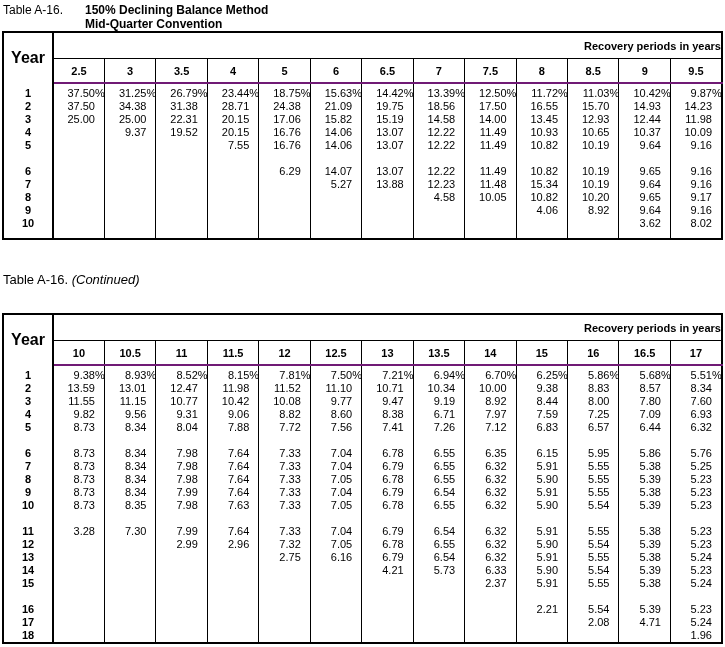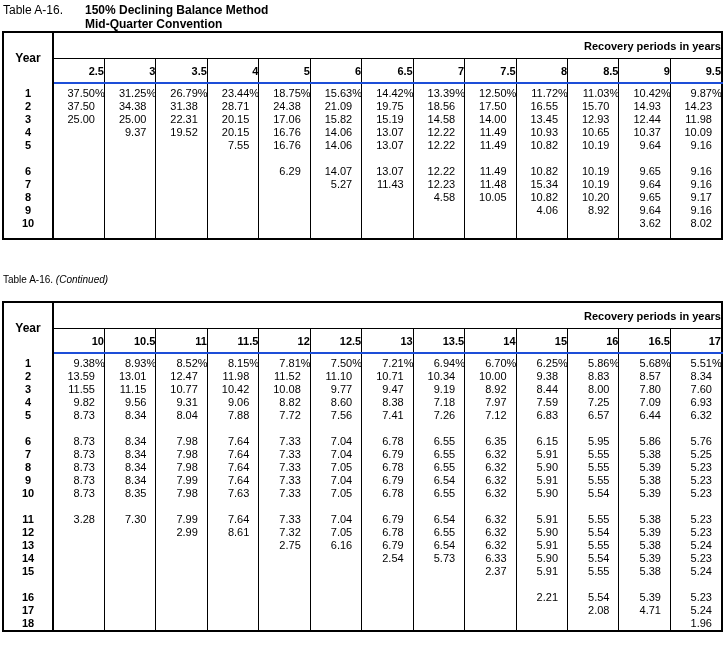--- a/index.html
+++ b/index.html
@@ -3,29 +3,29 @@
 <meta charset="utf-8">
 <style>
   html,body{margin:0;padding:0;background:#ffffff;}
   body{width:725px;height:647px;overflow:hidden;font-family:"Liberation Sans",sans-serif;color:#000;}
   #page{position:relative;width:725px;height:647px;background:#fff;}
 
   .cap{display:flex;font-size:12px;margin:3px 0 0 3px;line-height:14px;}
   .cap-prefix{width:82px;flex:none;}
   .cap-title div{font-weight:bold;}
 
-  .cap2{font-size:10px;margin:33px 0 14px 3px;line-height:14px;}
+  .cap2{font-size:13px;margin:33px 0 26px 3px;line-height:14px;}
   .cap2 .cont{font-style:italic;}
 
   table.rtable{border-collapse:collapse;table-layout:fixed;width:721px;margin-left:2px;
                border:2px solid #000;font-size:11px;}
   table.rtable th,table.rtable td{padding:0;margin:0;}
-  th.yearhead{border-right:2px solid #000;font-weight:bold;font-size:12px;text-align:center;vertical-align:middle;}
+  th.yearhead{border-right:2px solid #000;font-weight:bold;font-size:16px;text-align:center;vertical-align:middle;}
   th.group{border-bottom:1px solid #000;font-weight:bold;height:25px;text-align:right;}
-  th.colhead{border-left:1px solid #000;border-bottom:2px solid #1d4ed8;font-weight:bold;height:23px;text-align:right;}
+  th.colhead{border-left:1px solid #000;border-bottom:2px solid #701a75;font-weight:bold;height:23px;text-align:center;}
   td.year{border-right:2px solid #000;font-weight:bold;text-align:center;}
   td.val{border-left:1px solid #000;text-align:right;padding-right:2px;white-space:nowrap;}
   tr.datarow,tr.gaprow{height:13px;line-height:13px;}
   tr.toppad{height:4px;line-height:4px;}
   tr.botpad{height:9px;line-height:9px;}
   .pct{display:inline-block;width:9px;text-align:left;}
 </style>
 </head>
 <body>
 
@@ -207,21 +207,21 @@
           <td class="val"><span class="num">9.16</span><span class="pct"></span></td>
         </tr>
         <tr class="datarow">
           <td class="year">7</td>
           <td class="val"><span class="num"></span><span class="pct"></span></td>
           <td class="val"><span class="num"></span><span class="pct"></span></td>
           <td class="val"><span class="num"></span><span class="pct"></span></td>
           <td class="val"><span class="num"></span><span class="pct"></span></td>
           <td class="val"><span class="num"></span><span class="pct"></span></td>
           <td class="val"><span class="num">5.27</span><span class="pct"></span></td>
-          <td class="val"><span class="num">11.43</span><span class="pct"></span></td>
+          <td class="val"><span class="num">13.88</span><span class="pct"></span></td>
           <td class="val"><span class="num">12.23</span><span class="pct"></span></td>
           <td class="val"><span class="num">11.48</span><span class="pct"></span></td>
           <td class="val"><span class="num">15.34</span><span class="pct"></span></td>
           <td class="val"><span class="num">10.19</span><span class="pct"></span></td>
           <td class="val"><span class="num">9.64</span><span class="pct"></span></td>
           <td class="val"><span class="num">9.16</span><span class="pct"></span></td>
         </tr>
         <tr class="datarow">
           <td class="year">8</td>
           <td class="val"><span class="num"></span><span class="pct"></span></td>
@@ -399,21 +399,21 @@
         </tr>
         <tr class="datarow">
           <td class="year">4</td>
           <td class="val"><span class="num">9.82</span><span class="pct"></span></td>
           <td class="val"><span class="num">9.56</span><span class="pct"></span></td>
           <td class="val"><span class="num">9.31</span><span class="pct"></span></td>
           <td class="val"><span class="num">9.06</span><span class="pct"></span></td>
           <td class="val"><span class="num">8.82</span><span class="pct"></span></td>
           <td class="val"><span class="num">8.60</span><span class="pct"></span></td>
           <td class="val"><span class="num">8.38</span><span class="pct"></span></td>
-          <td class="val"><span class="num">7.18</span><span class="pct"></span></td>
+          <td class="val"><span class="num">6.71</span><span class="pct"></span></td>
           <td class="val"><span class="num">7.97</span><span class="pct"></span></td>
           <td class="val"><span class="num">7.59</span><span class="pct"></span></td>
           <td class="val"><span class="num">7.25</span><span class="pct"></span></td>
           <td class="val"><span class="num">7.09</span><span class="pct"></span></td>
           <td class="val"><span class="num">6.93</span><span class="pct"></span></td>
         </tr>
         <tr class="datarow">
           <td class="year">5</td>
           <td class="val"><span class="num">8.73</span><span class="pct"></span></td>
           <td class="val"><span class="num">8.34</span><span class="pct"></span></td>
@@ -555,21 +555,21 @@
           <td class="val"><span class="num">5.91</span><span class="pct"></span></td>
           <td class="val"><span class="num">5.55</span><span class="pct"></span></td>
           <td class="val"><span class="num">5.38</span><span class="pct"></span></td>
           <td class="val"><span class="num">5.23</span><span class="pct"></span></td>
         </tr>
         <tr class="datarow">
           <td class="year">12</td>
           <td class="val"><span class="num"></span><span class="pct"></span></td>
           <td class="val"><span class="num"></span><span class="pct"></span></td>
           <td class="val"><span class="num">2.99</span><span class="pct"></span></td>
-          <td class="val"><span class="num">8.61</span><span class="pct"></span></td>
+          <td class="val"><span class="num">2.96</span><span class="pct"></span></td>
           <td class="val"><span class="num">7.32</span><span class="pct"></span></td>
           <td class="val"><span class="num">7.05</span><span class="pct"></span></td>
           <td class="val"><span class="num">6.78</span><span class="pct"></span></td>
           <td class="val"><span class="num">6.55</span><span class="pct"></span></td>
           <td class="val"><span class="num">6.32</span><span class="pct"></span></td>
           <td class="val"><span class="num">5.90</span><span class="pct"></span></td>
           <td class="val"><span class="num">5.54</span><span class="pct"></span></td>
           <td class="val"><span class="num">5.39</span><span class="pct"></span></td>
           <td class="val"><span class="num">5.23</span><span class="pct"></span></td>
         </tr>
@@ -590,21 +590,21 @@
           <td class="val"><span class="num">5.24</span><span class="pct"></span></td>
         </tr>
         <tr class="datarow">
           <td class="year">14</td>
           <td class="val"><span class="num"></span><span class="pct"></span></td>
           <td class="val"><span class="num"></span><span class="pct"></span></td>
           <td class="val"><span class="num"></span><span class="pct"></span></td>
           <td class="val"><span class="num"></span><span class="pct"></span></td>
           <td class="val"><span class="num"></span><span class="pct"></span></td>
           <td class="val"><span class="num"></span><span class="pct"></span></td>
-          <td class="val"><span class="num">2.54</span><span class="pct"></span></td>
+          <td class="val"><span class="num">4.21</span><span class="pct"></span></td>
           <td class="val"><span class="num">5.73</span><span class="pct"></span></td>
           <td class="val"><span class="num">6.33</span><span class="pct"></span></td>
           <td class="val"><span class="num">5.90</span><span class="pct"></span></td>
           <td class="val"><span class="num">5.54</span><span class="pct"></span></td>
           <td class="val"><span class="num">5.39</span><span class="pct"></span></td>
           <td class="val"><span class="num">5.23</span><span class="pct"></span></td>
         </tr>
         <tr class="datarow">
           <td class="year">15</td>
           <td class="val"><span class="num"></span><span class="pct"></span></td>

